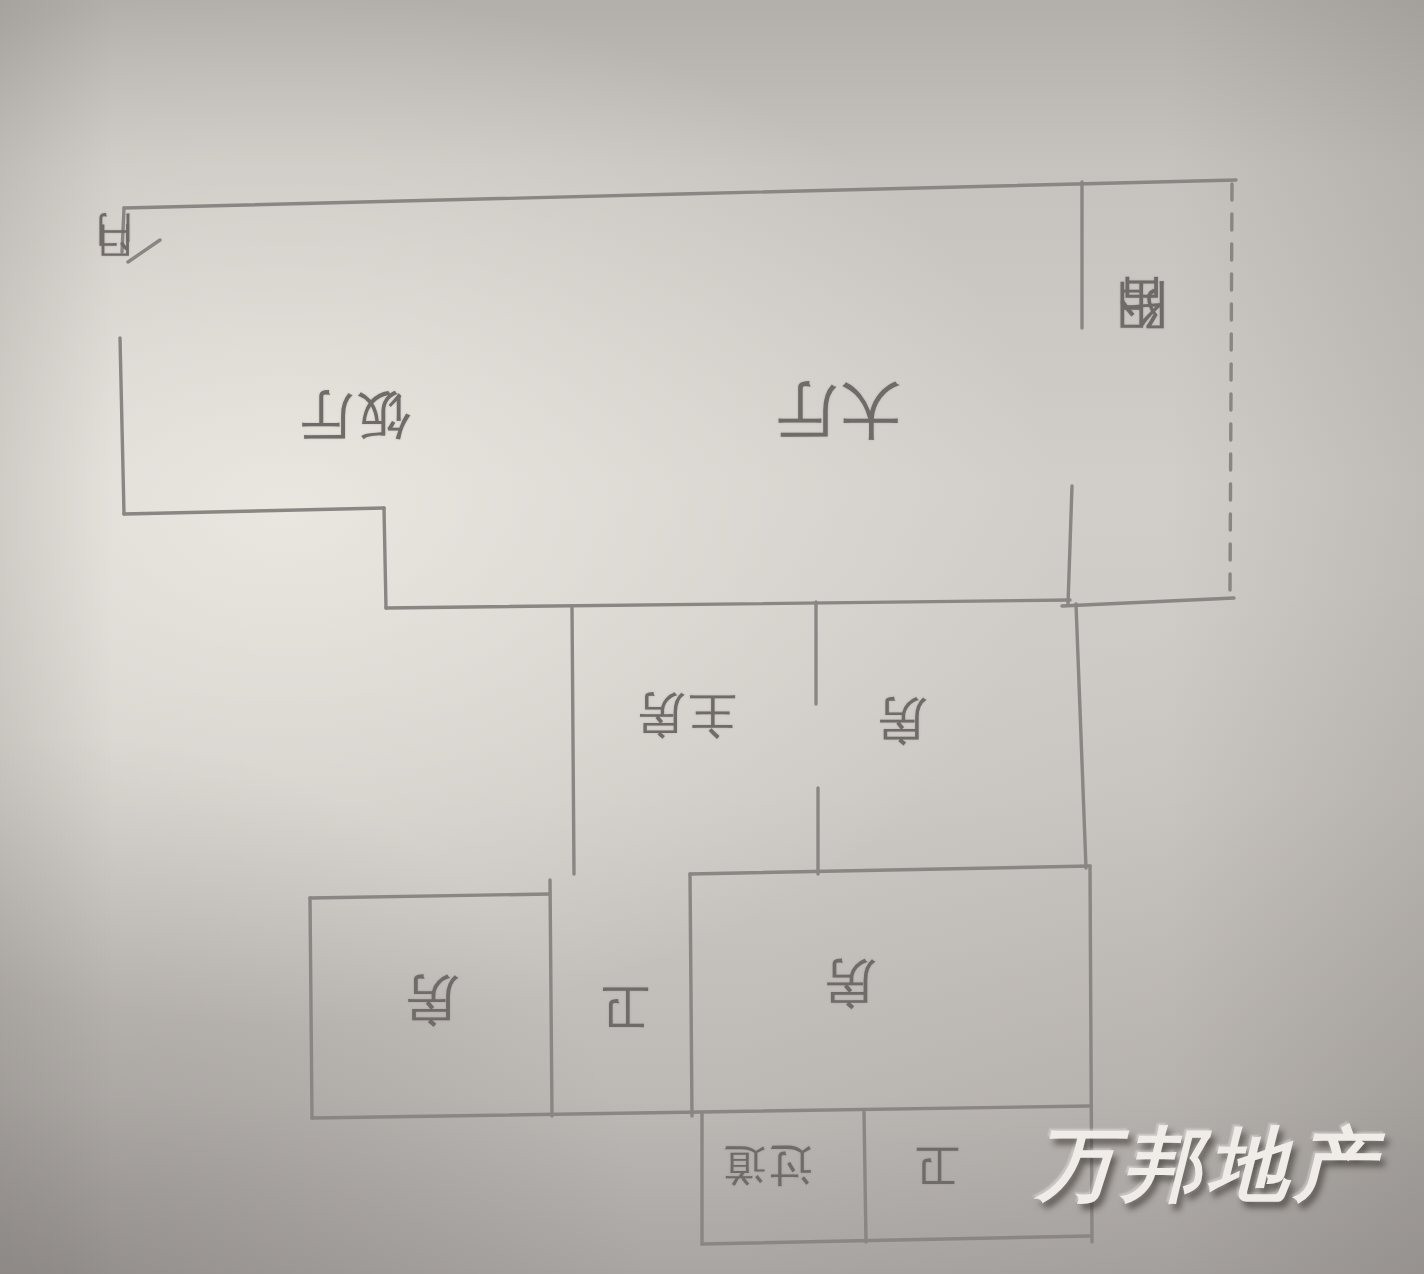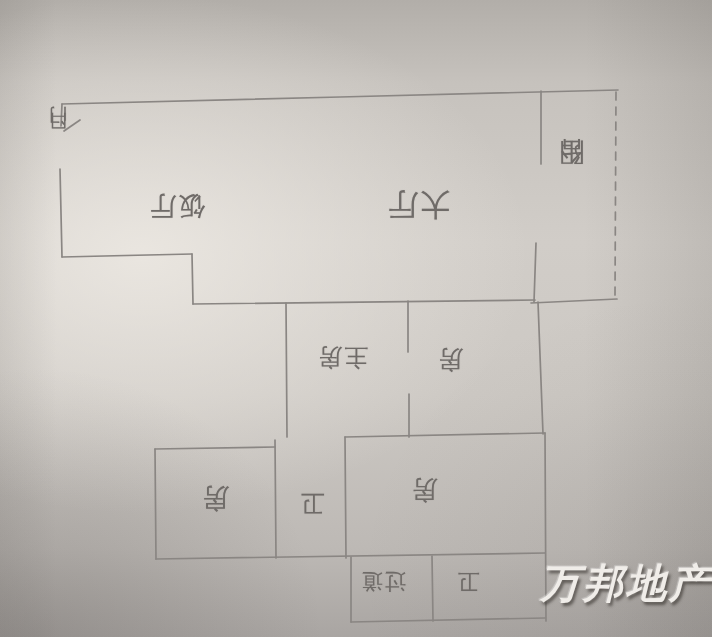--- a/index.html
+++ b/index.html
@@ -24,21 +24,20 @@
     letter-spacing:1px;white-space:nowrap;
     text-shadow:0 0 1px rgba(111,107,104,.35);
     user-select:none;
   }
   .v{writing-mode:vertical-rl;text-orientation:upright;letter-spacing:0;}
   .watermark{
     position:absolute;left:518px;top:563px;width:194px;
     transform:none;color:#f0ede9;font-weight:bold;font-style:italic;
     font-size:40px;letter-spacing:3px;line-height:1;white-space:nowrap;
     text-shadow:2px 3px 3px rgba(55,50,46,.65), -1px -1px 1px rgba(255,255,255,.35);
-    text-align:right;
   }
 </style>
 </head>
 <body>
 
 <div id="stage">
 
   <div class="paper"></div>
 
   <svg class="walls" width="712" height="637" viewBox="0 0 712 637" fill="none" stroke="#8a8683" stroke-width="1.7" stroke-linecap="round">

